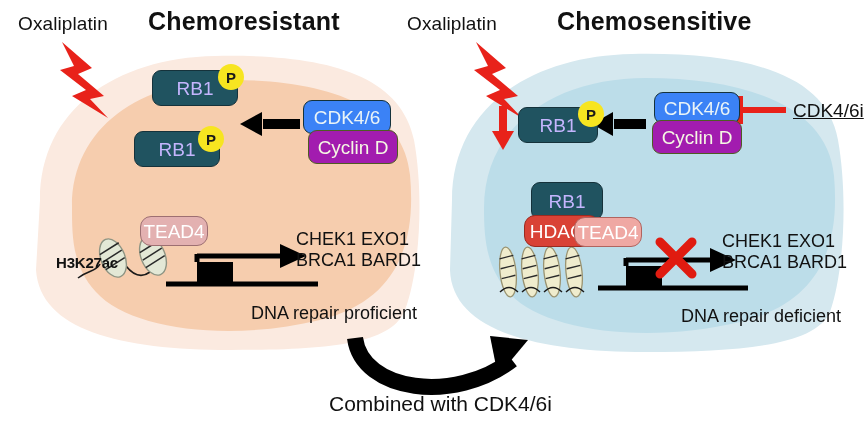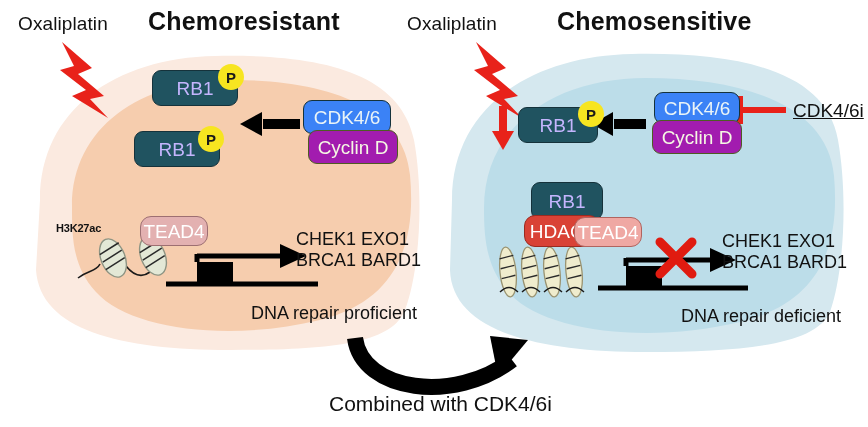--- a/index.html
+++ b/index.html
@@ -11,21 +11,21 @@
   .stage{position:absolute;inset:0;width:868px;height:427px;}
   svg.layer{position:absolute;left:0;top:0;width:868px;height:427px;}
 
   
   .lbl{position:absolute;white-space:nowrap;line-height:1;}
   .drug-label{font-size:19px;font-weight:400;letter-spacing:.1px;}
   .panel-title{font-size:25px;font-weight:bold;letter-spacing:.2px;}
   .gene-list{font-size:18px;line-height:20px;font-weight:400;}
   .status-text{font-size:18px;font-weight:400;}
   .inhib-label{font-size:19px;font-weight:400;text-decoration:underline;}
-  .h3k27{font-size:11px;font-weight:bold;letter-spacing:-.2px;}
+  .h3k27{font-size:15px;font-weight:bold;letter-spacing:-.2px;margin-top:32px;}
   .caption{font-size:21px;font-weight:400;}
 
   
   .node{position:absolute;display:flex;align-items:center;justify-content:center;
         box-sizing:border-box;border-radius:9px;}
   .node span{font-size:19px;line-height:1;}
   .n-rb1{background:#205360;border:1.6px solid #15323b;color:#c4b5fd;}
   .n-cdk{background:#3b82f6;border:1.6px solid #15323b;color:#eaf4f7;}
   .n-cyc{background:#a21caf;border:1.6px solid #4e5c23;color:#f5f8e3;}
   .n-tead-l{background:#e3b1b1;border:1.8px solid #9d6f72;color:#ffffff;border-radius:11px;}

